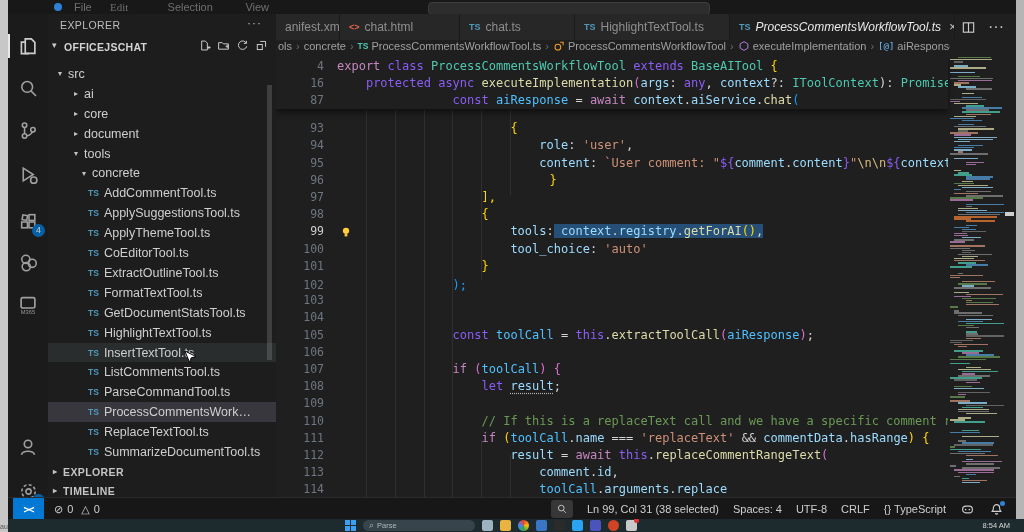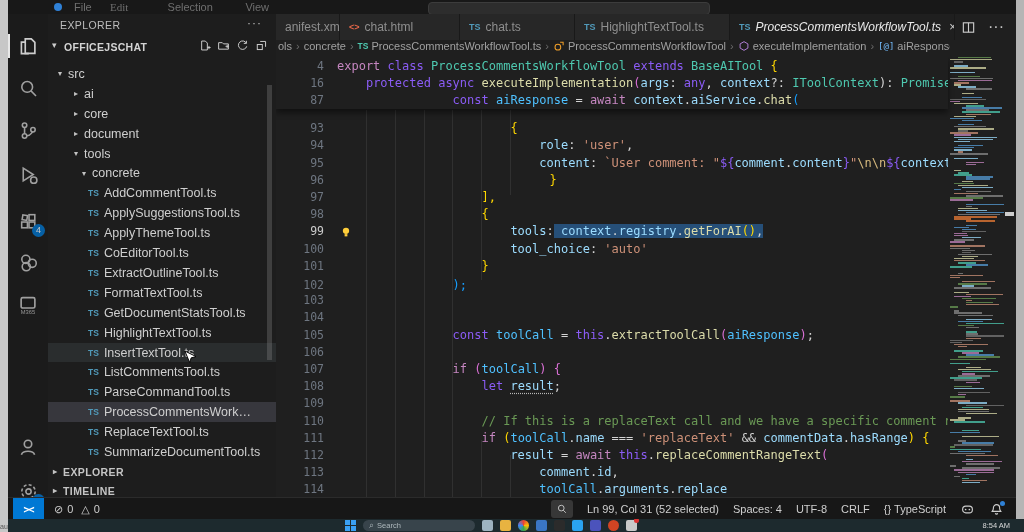--- a/index.html
+++ b/index.html
@@ -1049,21 +1049,21 @@
       <span style="margin-left:4px">△</span>
         <span>0</span>
     </div>
     <div id="sb-right">
         <div id="zoom-box">
           <svg width="12" height="12" viewBox="0 0 16 16" fill="none" stroke="#cdcdcd" stroke-width="1.2">
             <circle cx="7" cy="6.8" r="3.8"></circle>
             <path d="M9.7 9.6l3.4 3.5"></path>
           </svg>
         </div>
-        <span class="sb-item">Ln 99, Col 31 (52 selected)</span>
+        <span class="sb-item">Ln 99, Col 31 (38 selected)</span>
         <span class="sb-item">Spaces: 4</span>
         <span class="sb-item">UTF-8</span>
         <span class="sb-item">CRLF</span>
         <span class="sb-item"><span>{} </span><span>TypeScript</span></span>
         <span>
           <svg width="15" height="15" viewBox="0 0 16 16" fill="none" stroke="#cdcdcd" stroke-width="1.2">
             <rect x="2.8" y="4.4" width="10.4" height="7.2" rx="3.4"></rect>
             <circle cx="6" cy="8" r=".9" fill="#cdcdcd" stroke="none"></circle>
             <circle cx="10" cy="8" r=".9" fill="#cdcdcd" stroke="none"></circle>
           </svg>
@@ -1081,21 +1081,21 @@
   <div class="abs" id="taskbar">
     <div id="tb-center">
         <div id="winlogo">
           <div></div>
           <div></div>
           <div></div>
           <div></div>
         </div>
         <div id="tb-search">
           <span style="font-size: 9px;">⌕</span>
-          <span>Search</span>
+          <span>Parse</span>
         </div>
         <div class="tb-app" style="background: rgb(157, 179, 192);"></div>
         <div class="tb-app" style="background: rgb(232, 179, 65);"></div>
         <div class="tb-app" style="background: conic-gradient(rgb(234, 67, 53), rgb(251, 188, 5), rgb(52, 168, 83), rgb(66, 133, 244), rgb(234, 67, 53)); border-radius: 50%;"></div>
         <div class="tb-app" style="background: rgb(58, 118, 196);"></div>
         <div class="tb-app" style="background: rgb(43, 43, 43);"></div>
         <div class="tb-app" style="background: rgb(42, 163, 240);"></div>
         <div class="tb-app" style="background: rgb(75, 83, 188);"></div>
         <div class="tb-app" style="background: rgb(208, 68, 35); border-radius: 50%;"></div>
         <div class="tb-app" style="background: rgb(201, 201, 201);">

